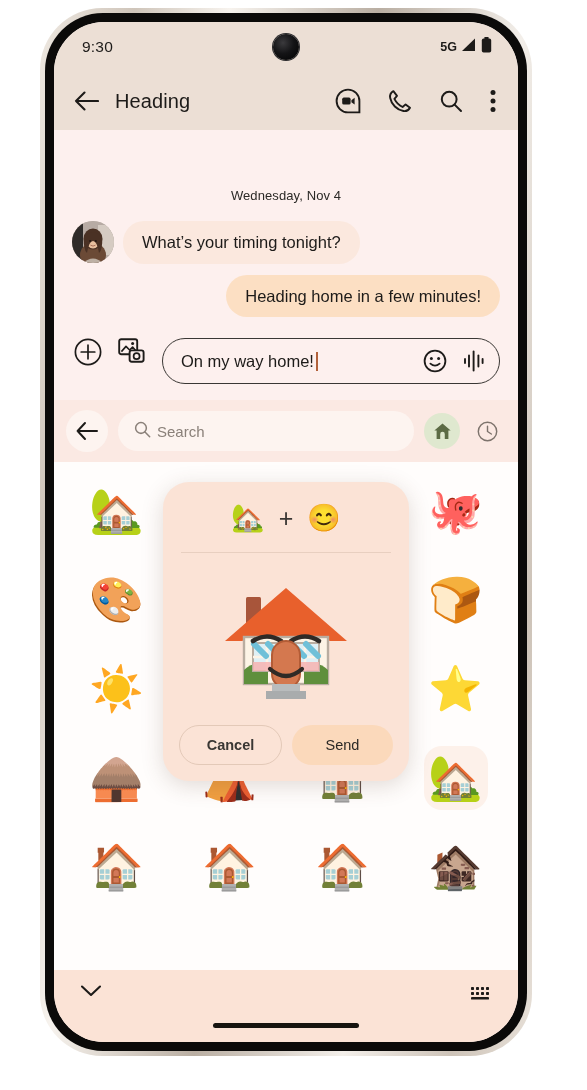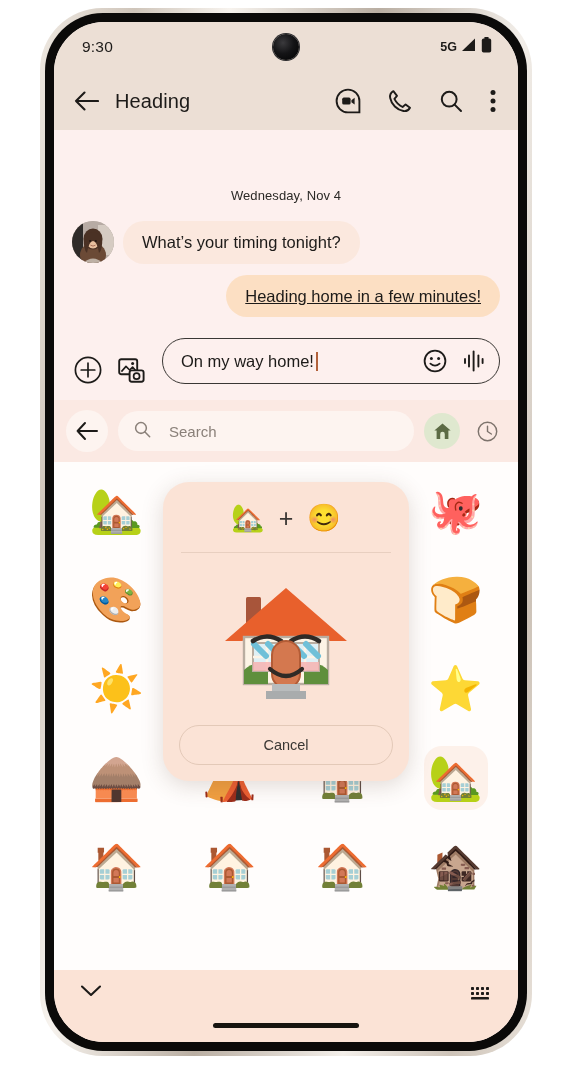--- a/index.html
+++ b/index.html
@@ -122,26 +122,26 @@
   .avatar-art { position:absolute; inset:0; }
   .bubble {
     padding: 11px 19px;
     border-radius: 21px;
     font-size: 16.5px;
     color: #1d1b19;
     line-height: 1.25;
     max-width: 300px;
   }
   .bubble.incoming { background: #fbe8de; }
-  .bubble.outgoing { background: #fcdfc3; text-decoration: underline; }
+  .bubble.outgoing { background: #fcdfc3; }
 
   
   #compose-bar {
     background: #fdf0ee;
-    display: flex; align-items: flex-end;
+    display: flex; align-items: flex-start;
     padding: 10px 18px 16px 20px;
     gap: 16px;
     flex: 0 0 auto;
   }
   #compose-field {
     flex: 1;
     height: 46px;
     border: 1.6px solid #3a3734;
     border-radius: 24px;
     display: flex; align-items: center;
@@ -174,21 +174,21 @@
     width: 42px; height: 42px; border-radius: 50%;
     background: #fdf4f0;
     display: flex; align-items: center; justify-content: center;
     flex: 0 0 42px;
   }
   #sticker-search-field {
     flex: 1; height: 40px;
     background: #fdf4f0;
     border-radius: 20px;
     display: flex; align-items: center;
-    padding: 0 16px; gap: 18px;
+    padding: 0 16px; gap: 6px;
   }
   #sticker-search-placeholder { font-size: 15px; color: #8a8079; }
   #tab-home {
     width: 36px; height: 36px; border-radius: 50%;
     background: #dfe8cf;
     display: flex; align-items: center; justify-content: center;
     flex: 0 0 36px;
   }
   #tab-recent {
     width: 34px; height: 34px;
@@ -258,20 +258,21 @@
   }
   #btn-cancel {
     flex: 1;
     height: 40px;
     border: 1.2px solid #e3c9b8;
     border-radius: 20px;
     background: transparent;
     font-size: 14.5px; color: #3a3734;
     font-family: "Liberation Sans", sans-serif;
     cursor: pointer;
+    font-weight: bold;
   }
   #btn-send {
     flex: 1;
     height: 40px;
     border: none;
     border-radius: 20px;
     background: #fbd9bb;
     font-size: 14.5px; color: #2b2926;
     font-family: "Liberation Sans", sans-serif;
     cursor: pointer;
@@ -564,20 +565,21 @@
               <rect x="52" y="62" width="28" height="47" rx="14" fill="#d4784f" stroke="#b35c36" stroke-width="2"></rect>
 
               <path d="M50 90 q16 14 32 0" stroke="#2f2a26" stroke-width="4.2" fill="none" stroke-linecap="round"></path>
 
               <rect x="52" y="105" width="28" height="12" fill="#b9bcbd"></rect>
               <rect x="46" y="112" width="40" height="8" fill="#a9acad"></rect>
             </svg>
           </div>
           <div id="combo-buttons">
             <button id="btn-cancel">Cancel</button>
+            <button id="btn-send">Send</button>
           </div>
         </div>
       </div>
 
       <div id="nav-bar">
         <span class="icon-btn">
           <svg width="22" height="14" viewBox="0 0 22 14">
             <path d="M2 2.5 L11 11 L20 2.5" stroke="#1d1b19" stroke-width="2.1" fill="none" stroke-linecap="round" stroke-linejoin="round"></path>
           </svg>
         </span>

